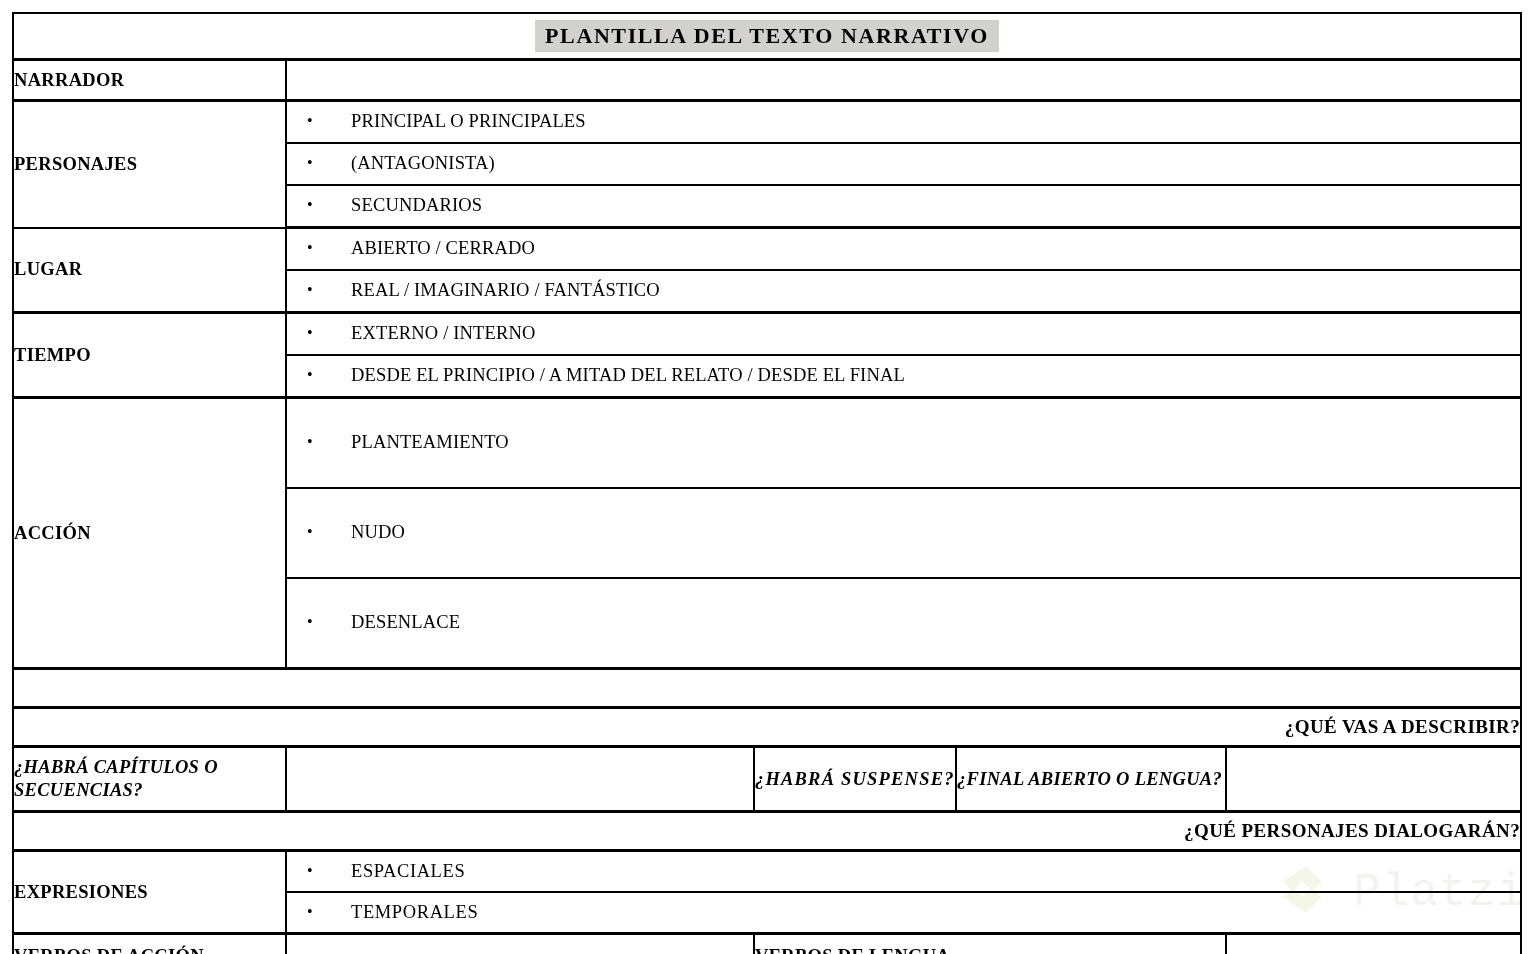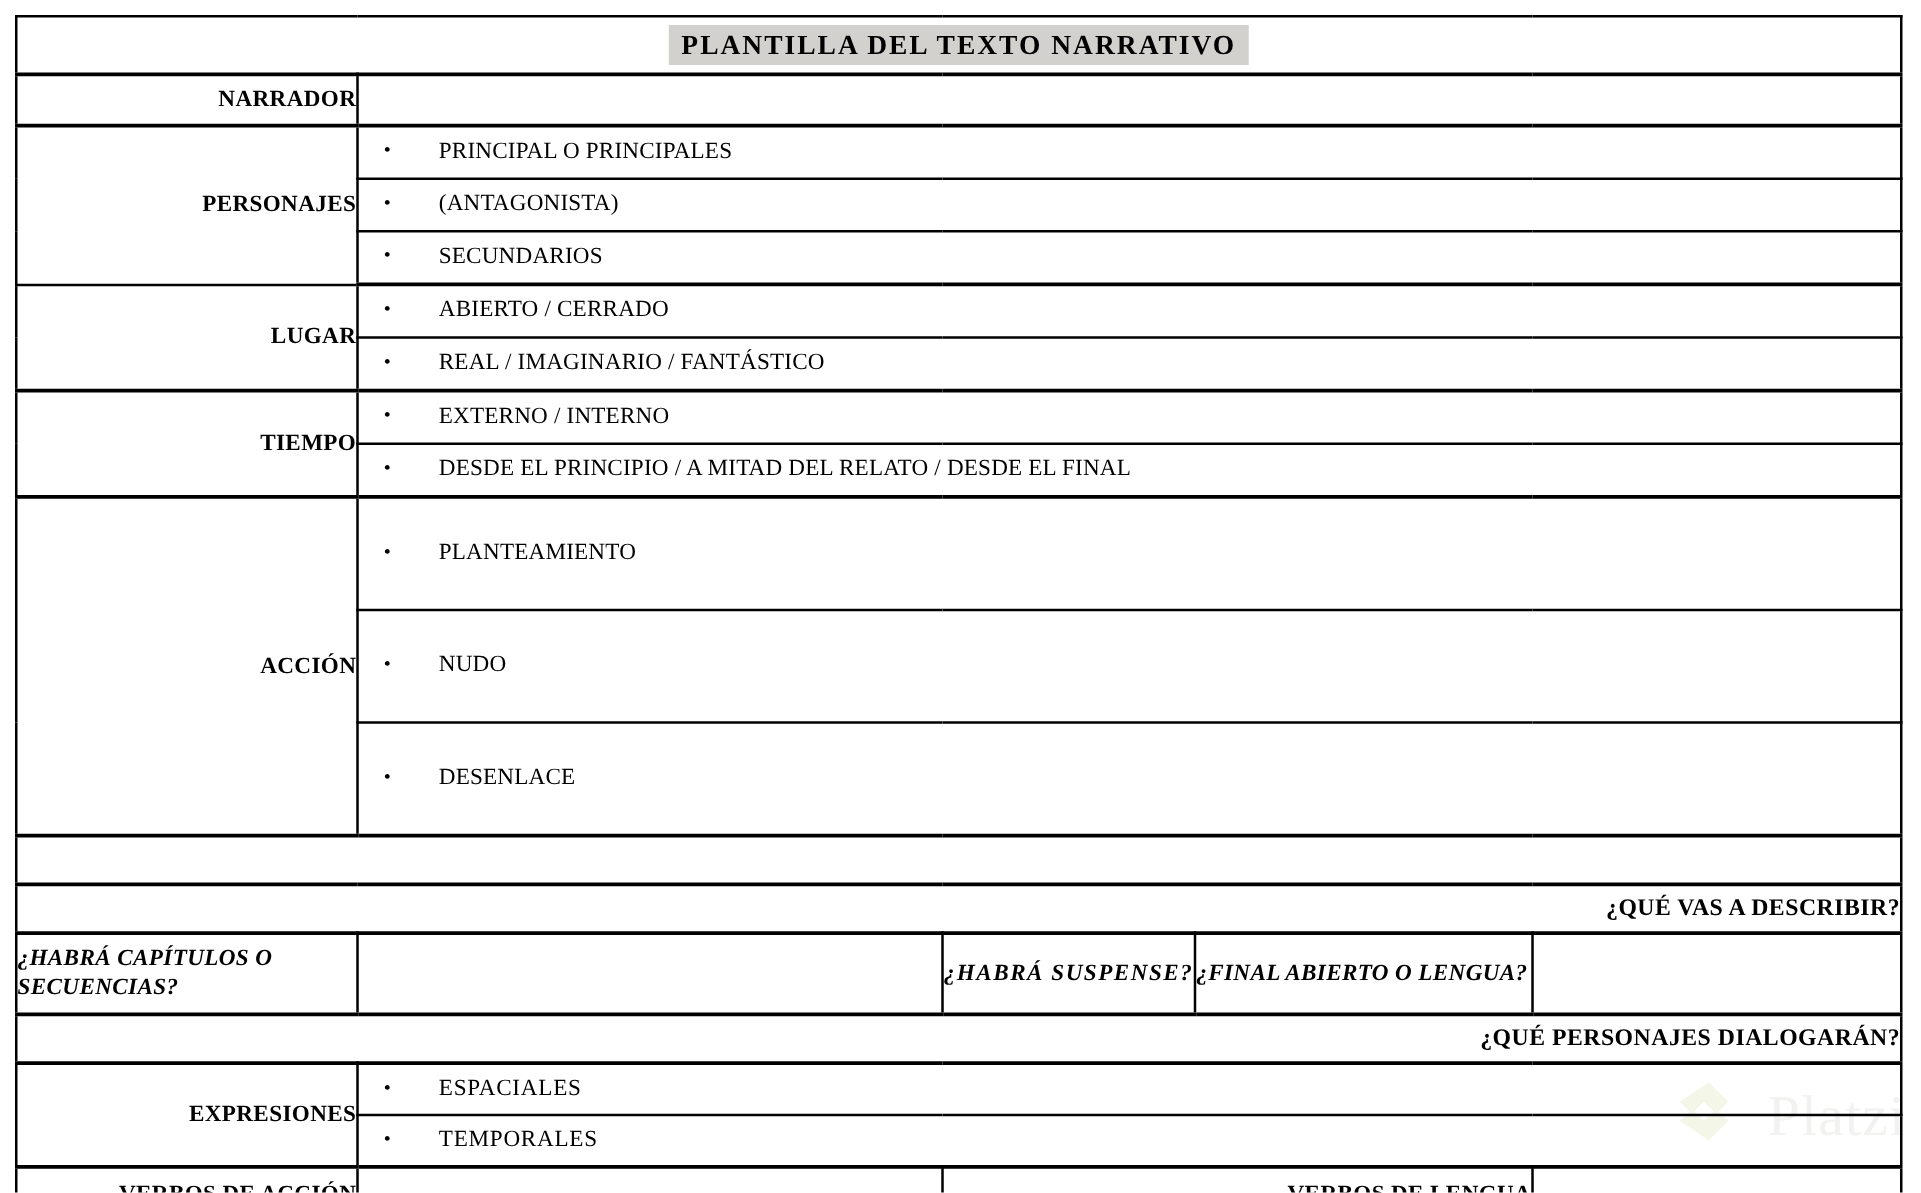--- a/index.html
+++ b/index.html
@@ -28,21 +28,21 @@
     z-index: 0;
     pointer-events: none;
     user-select: none;
   }
   #watermark .wm-mark {
     width: 62px;
     height: 62px;
     flex: none;
   }
   #watermark .wm-text {
-    font-family: Liberation Serif, serif;
+    font-family: Liberation Mono, monospace;
     font-size: 46px;
     letter-spacing: 1px;
     color: #f2f2f0;
     line-height: 1;
   }
 
   
   #sheet {
     position: absolute;
     left: 12px;
@@ -78,21 +78,21 @@
     background: #d2d1cd;
     padding: 2px 10px 3px 10px;
     font-weight: bold;
     font-size: 22px;
     letter-spacing: 1.6px;
     line-height: 1.25;
   }
 
   
   .lbl {
-    text-align: right;
+    text-align: left;
     font-weight: bold;
     font-size: 18.5px;
     letter-spacing: 0.3px;
     padding: 4px 6px;
   }
   .lbl-left {
     text-align: right;
     font-weight: bold;
     font-size: 19px;
     letter-spacing: 0.4px;

